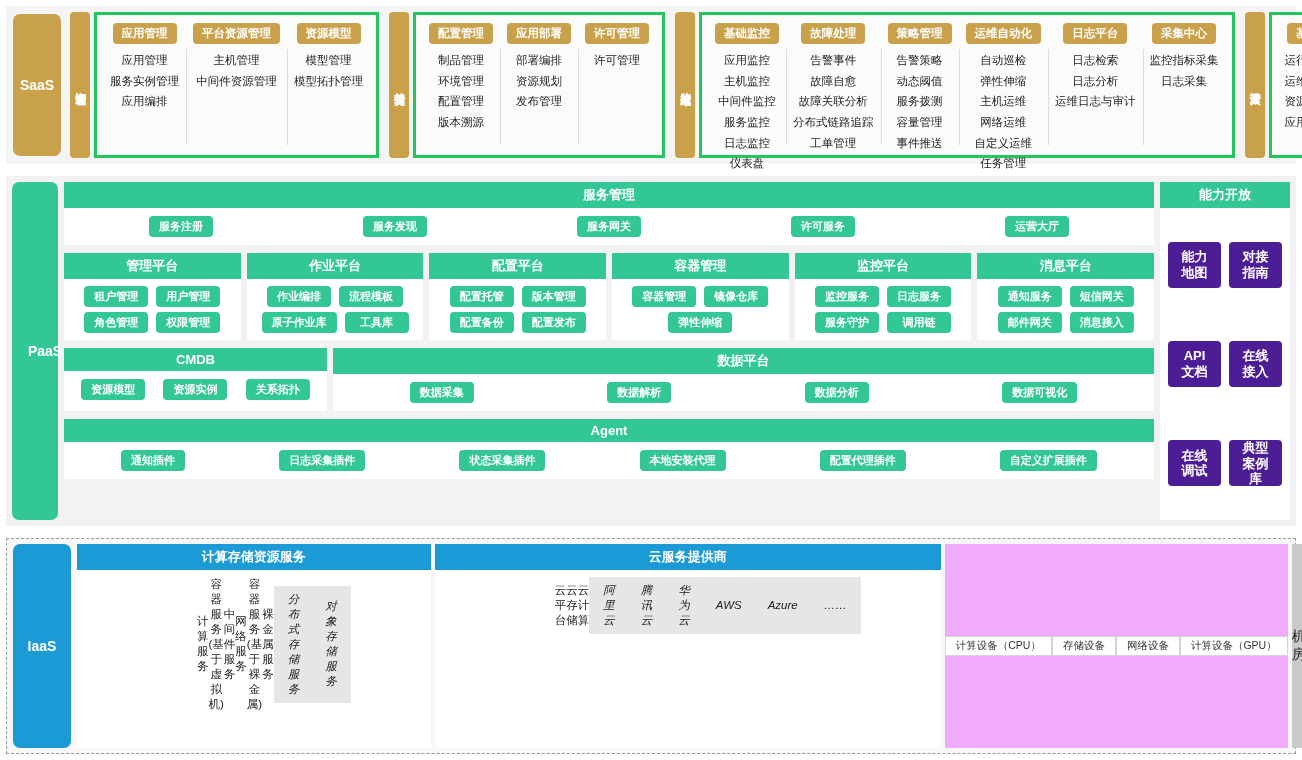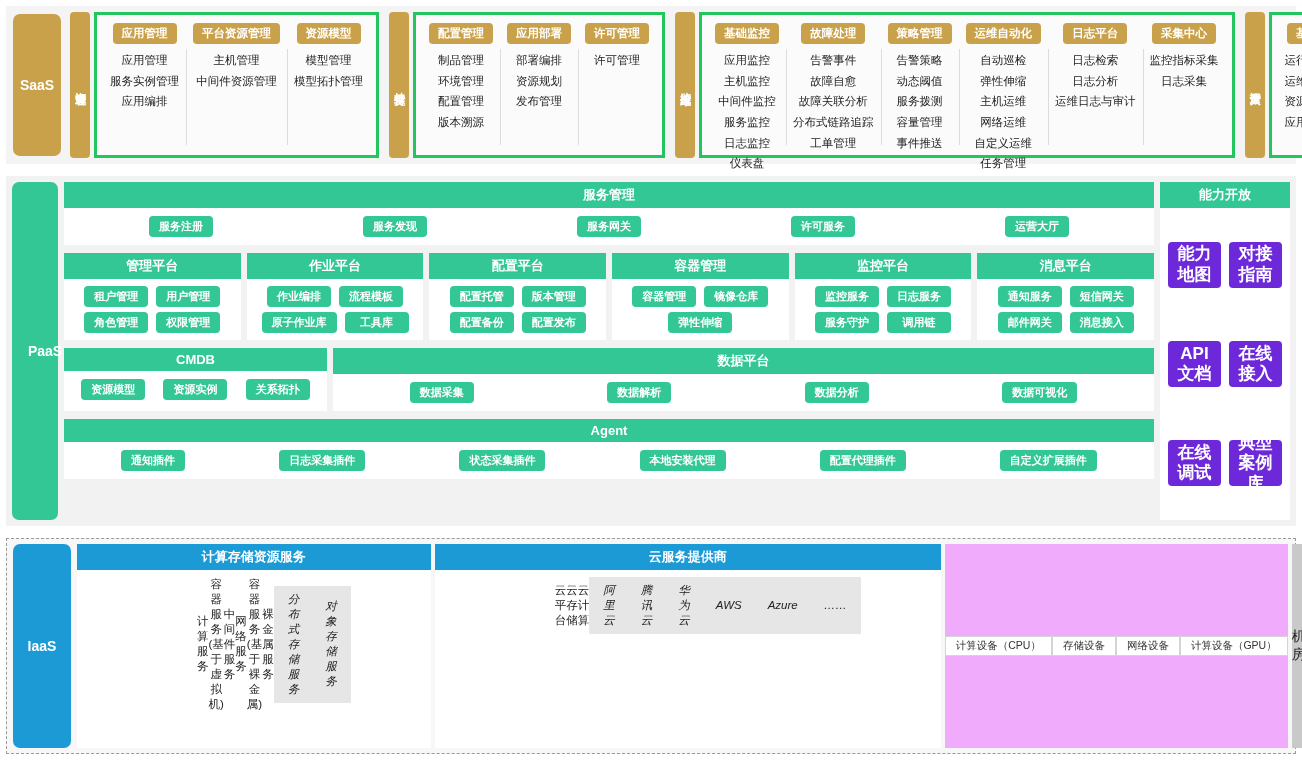--- a/index.html
+++ b/index.html
@@ -109,24 +109,24 @@
   .cmdb .gcard-body { justify-content: space-around; padding: 8px 8px; }
 
   
   .cap-panel {
     flex: 0 0 130px; background: #ffffff; display: flex; 
   }
   .cap-body { flex: 1 1 auto; display: flex; flex-direction: column;
               justify-content: space-around; padding: 10px 8px; gap: 6px; }
   .cap-row { display: flex; justify-content: space-between; gap: 8px; }
   .cap-box {
-    flex: 1 1 0; height: 46px; background: #6d28d9; color: #fff;
-    font-size: 17px; font-weight: bold; border-radius: 4px;
+    flex: 1 1 0; height: 46px; background: #4c1d95; color: #fff;
+    font-size: 13px; font-weight: bold; border-radius: 4px;
     display: flex; align-items: center; justify-content: center;
-    text-align: center; line-height: 1.2; padding: 4px;
+    text-align: center; line-height: 1.2; padding: 12px;
   }
 
   
   #iaas-layer {
     position: absolute; left: 6px; top: 538px;
     width: 1290px; height: 216px;
     background: #f7f7f7;
     border: 1px dashed #9a9a9a;
     padding: 5px 6px;
     display: flex; align-items: stretch; gap: 6px;

